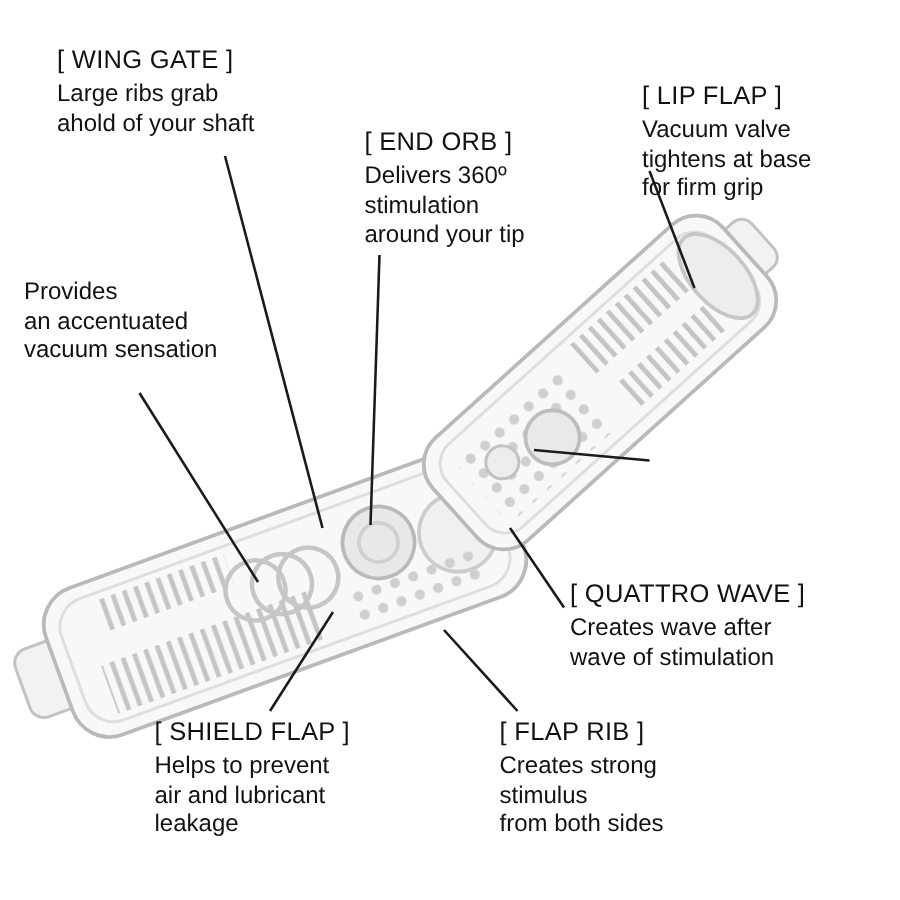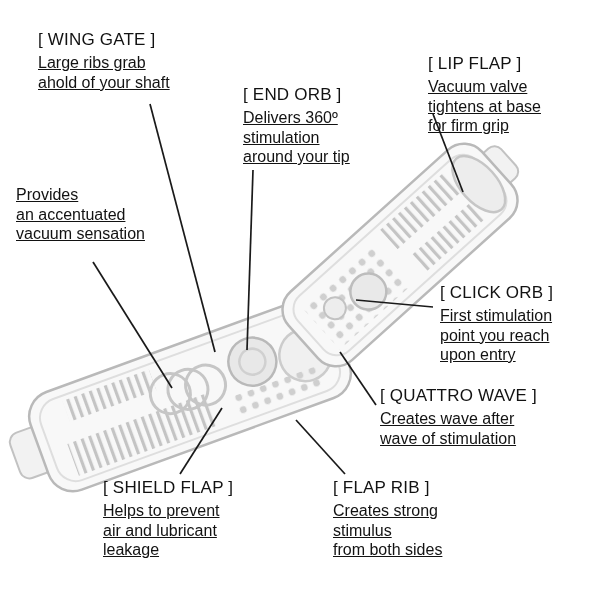--- a/index.html
+++ b/index.html
@@ -9,21 +9,21 @@
     position:relative;overflow:hidden;
   }
   .stage{position:absolute;inset:0;width:600px;height:600px;}
   svg.scene{position:absolute;left:0;top:0;pointer-events:none;}
   .callout{position:absolute;}
   .callout h3{
     margin:0 0 3px 0;font-size:17px;font-weight:normal;letter-spacing:.2px;
     white-space:nowrap;
   }
   .callout p{
-    margin:0;font-size:16px;line-height:1.22;white-space:pre-line;text-decoration:underline;
+    margin:0;font-size:16px;line-height:1.22;white-space:pre-line;
   }
 </style>
 </head>
 <body>
 
 <div class="stage">
 
   <svg class="scene" width="600" height="600" viewBox="0 0 600 600">
     <defs>
       <pattern id="ribs" width="8" height="10" patternUnits="userSpaceOnUse">
@@ -103,26 +103,20 @@
 tightens at base
 for firm grip</p>
   </div>
 
   <div class="callout" style="left:16px; top:185px;">
     <p>Provides
 an accentuated
 vacuum sensation</p>
   </div>
 
-  <div class="callout" style="left:440px; top:283px;">
-    <h3>[ CLICK ORB ]</h3>
-    <p>First stimulation
-point you reach
-upon entry</p>
-  </div>
 
   <div class="callout" style="left:380px; top:386px;">
     <h3>[ QUATTRO WAVE ]</h3>
     <p>Creates wave after
 wave of stimulation</p>
   </div>
 
   <div class="callout" style="left:103px; top:478px;">
     <h3>[ SHIELD FLAP ]</h3>
     <p>Helps to prevent

